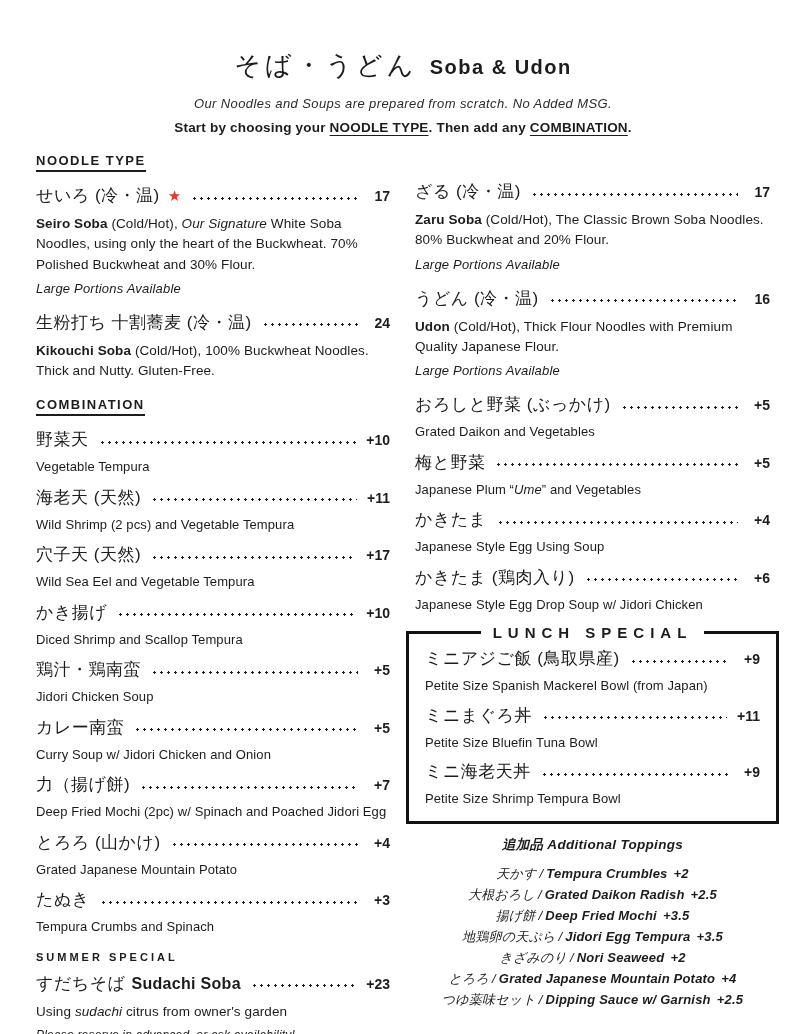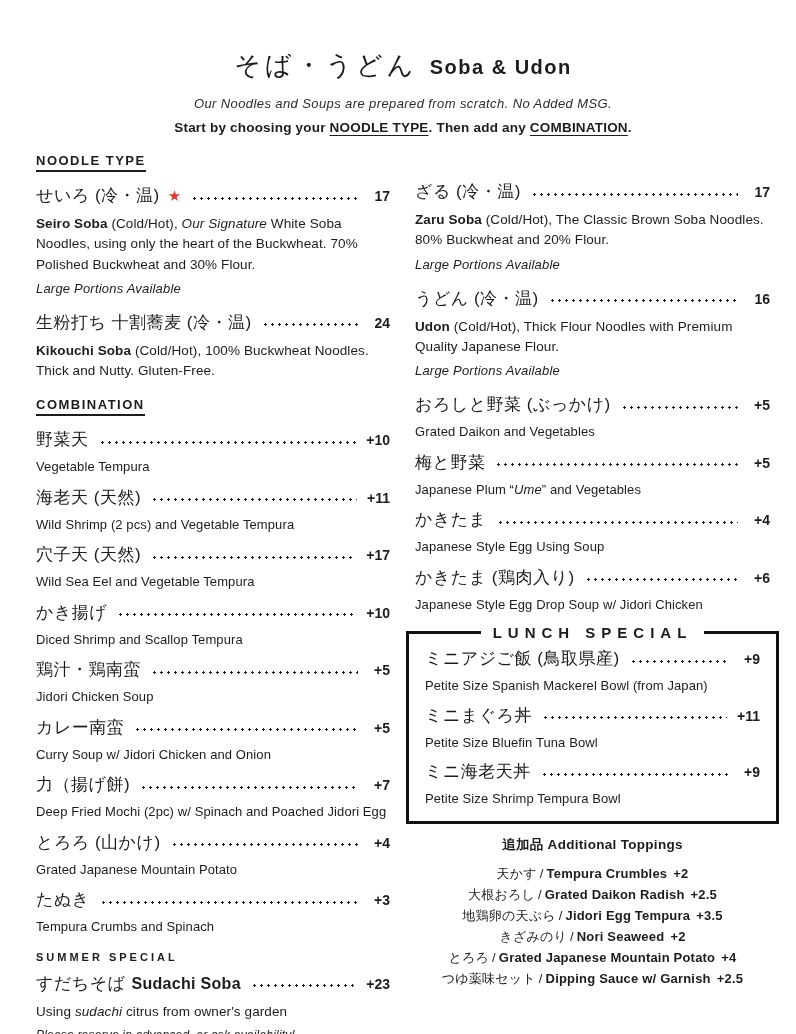--- a/index.html
+++ b/index.html
@@ -56,21 +56,21 @@
   .lunch-box {
     border:3px solid #111; margin:10px -9px 12px -9px; padding:6px 16px 10px 16px;
   }
   .lunch-box legend {
     margin:0 auto; padding:0 12px; text-align:center;
     font-size:15px; font-weight:700; letter-spacing:6px; white-space:nowrap;
   }
   .lunch-box .combo-item .desc { margin-bottom:8px; }
 
   
-  .toppings { text-align:center; margin-top:10px; }
+  .toppings { text-align:center; margin-top:10px;font-style:italic; }
   .toppings-heading { font-size:13.5px; font-weight:700; letter-spacing:0.3px; margin-bottom:9px; }
   .topping-line { font-size:13px; line-height:21px; letter-spacing:0.2px; }
   .topping-line .en, .topping-line .tprice { font-weight:700; }
   .topping-line .sep { margin:0 3px; }
   .topping-line .tprice { margin-left:6px; }
 
   
   .summer { margin-top:14px; }
   .summer-heading { font-size:11px; font-weight:700; letter-spacing:3px; margin-bottom:9px; }
   .summer .desc { margin-bottom:6px; }
@@ -300,20 +300,21 @@
           </div>
           <p class="desc" style="margin-bottom:2px">Petite Size Shrimp Tempura Bowl</p>
         </div>
       </fieldset>
 
       <div class="toppings">
         <div class="toppings-heading">追加品 Additional Toppings</div>
 
         <div class="topping-line"><span class="jp">天かす</span><span class="sep">/</span><span class="en">Tempura Crumbles</span><span class="tprice">+2</span></div>
         <div class="topping-line"><span class="jp">大根おろし</span><span class="sep">/</span><span class="en">Grated Daikon Radish</span><span class="tprice">+2.5</span></div>
+        <div class="topping-line"><span class="jp">揚げ餅</span><span class="sep">/</span><span class="en">Deep Fried Mochi</span><span class="tprice">+3.5</span></div>
         <div class="topping-line"><span class="jp">地鶏卵の天ぷら</span><span class="sep">/</span><span class="en">Jidori Egg Tempura</span><span class="tprice">+3.5</span></div>
         <div class="topping-line"><span class="jp">きざみのり</span><span class="sep">/</span><span class="en">Nori Seaweed</span><span class="tprice">+2</span></div>
         <div class="topping-line"><span class="jp">とろろ</span><span class="sep">/</span><span class="en">Grated Japanese Mountain Potato</span><span class="tprice">+4</span></div>
         <div class="topping-line"><span class="jp">つゆ薬味セット</span><span class="sep">/</span><span class="en">Dipping Sauce w/ Garnish</span><span class="tprice">+2.5</span></div>
       </div>
 
     </div>
   </div>
 </div>
 

